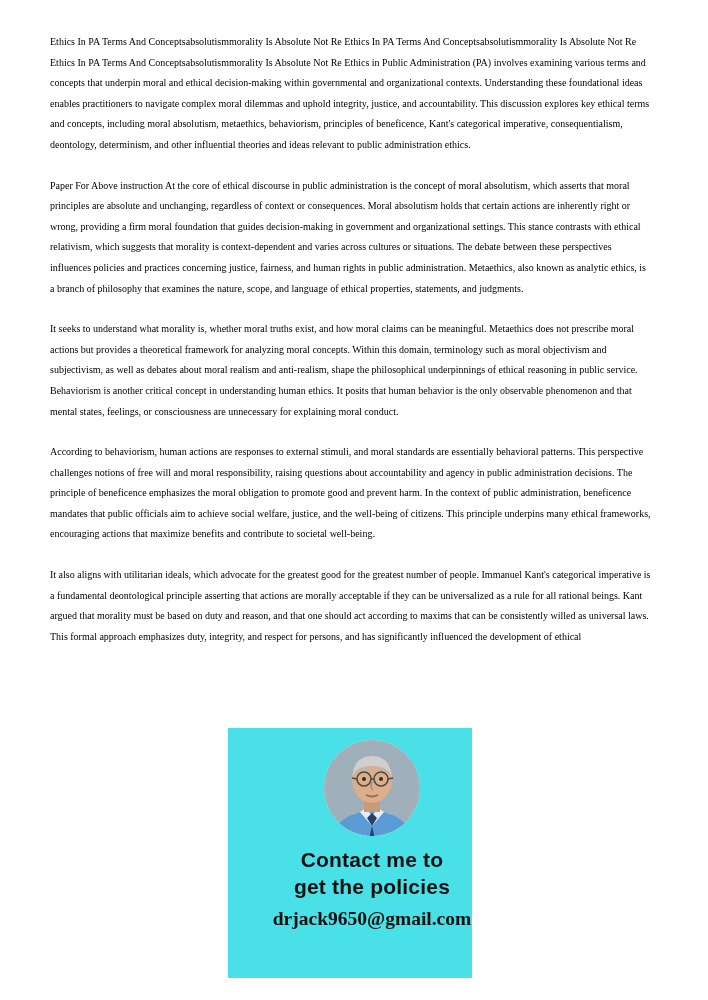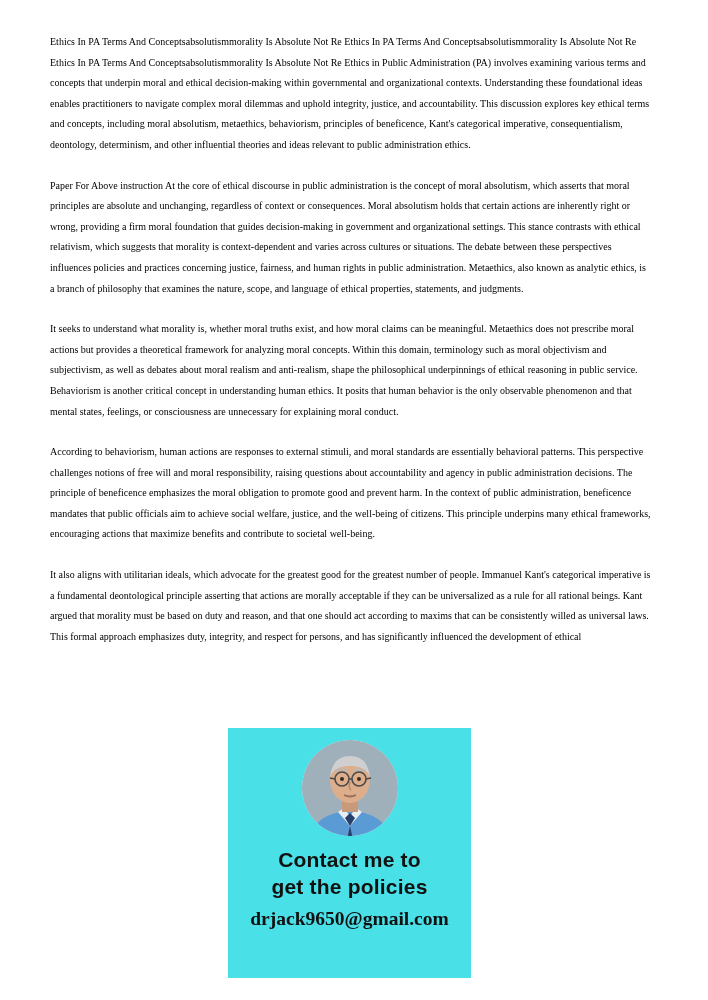--- a/index.html
+++ b/index.html
@@ -29,28 +29,29 @@
     margin: 0 0 20px 0;
   }
   .para:last-child {
     margin-bottom: 0;
   }
   
   .overlay-card {
     position: absolute;
     left: 228px;
     top: 728px;
-    width: 243px;
+    width: 200px;
     height: 250px;
     background: #4ae0e8;
     display: flex;
     flex-direction: column;
     align-items: center;
     justify-content: flex-start;
     font-family: "Liberation Sans", sans-serif;
+    padding-left: 44px;
   }
   .avatar {
     margin-top: 12px;
     width: 96px;
     height: 96px;
     border-radius: 50%;
     overflow: hidden;
     position: relative;
     background: #cfd6da;
   }

